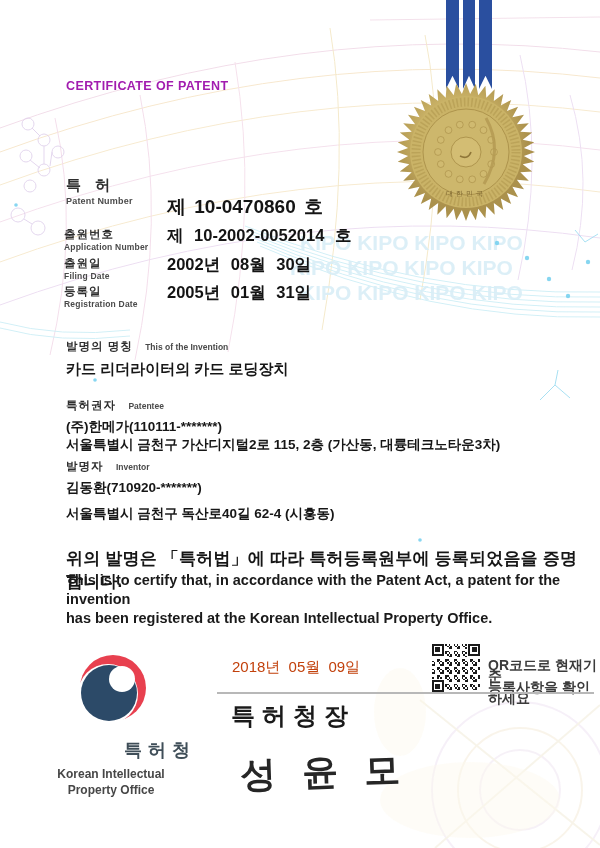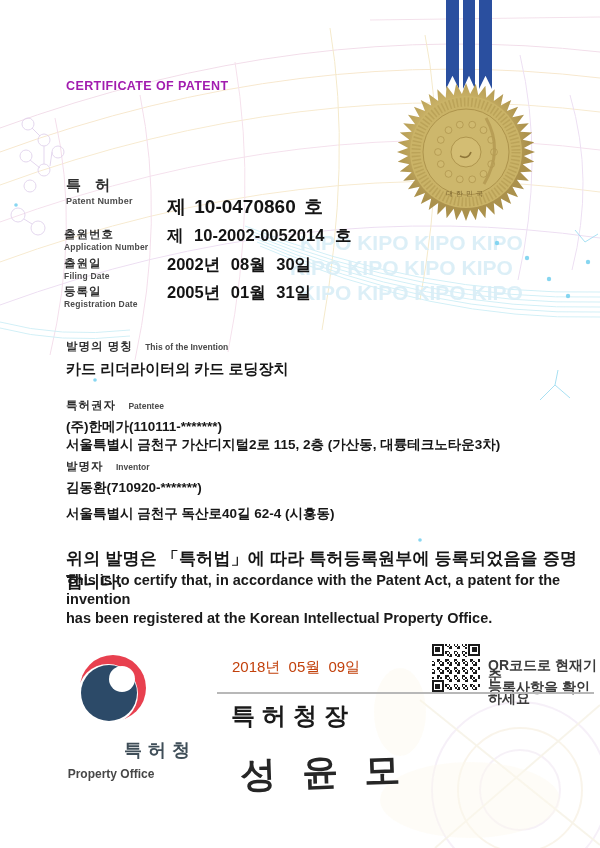--- a/index.html
+++ b/index.html
@@ -458,17 +458,18 @@
 
   <div class="abs" style="left:0;top:0;width:0;height:0;">
     <svg id="logo-svg" viewBox="0 0 90 84">
       <circle cx="47" cy="36" r="33" fill="#e8404f"></circle>
       <circle cx="42" cy="42" r="30" fill="#ffffff"></circle>
       <circle cx="43" cy="41" r="28" fill="#2c4a68"></circle>
       <circle cx="56" cy="27" r="13" fill="#ffffff"></circle>
     </svg>
     <div class="logo-ko">특허청</div>
     <div class="logo-en">
+      <div>Korean Intellectual</div>
       <div>Property Office</div>
     </div>
   </div>
 
 </div>
 
 </body></html>

